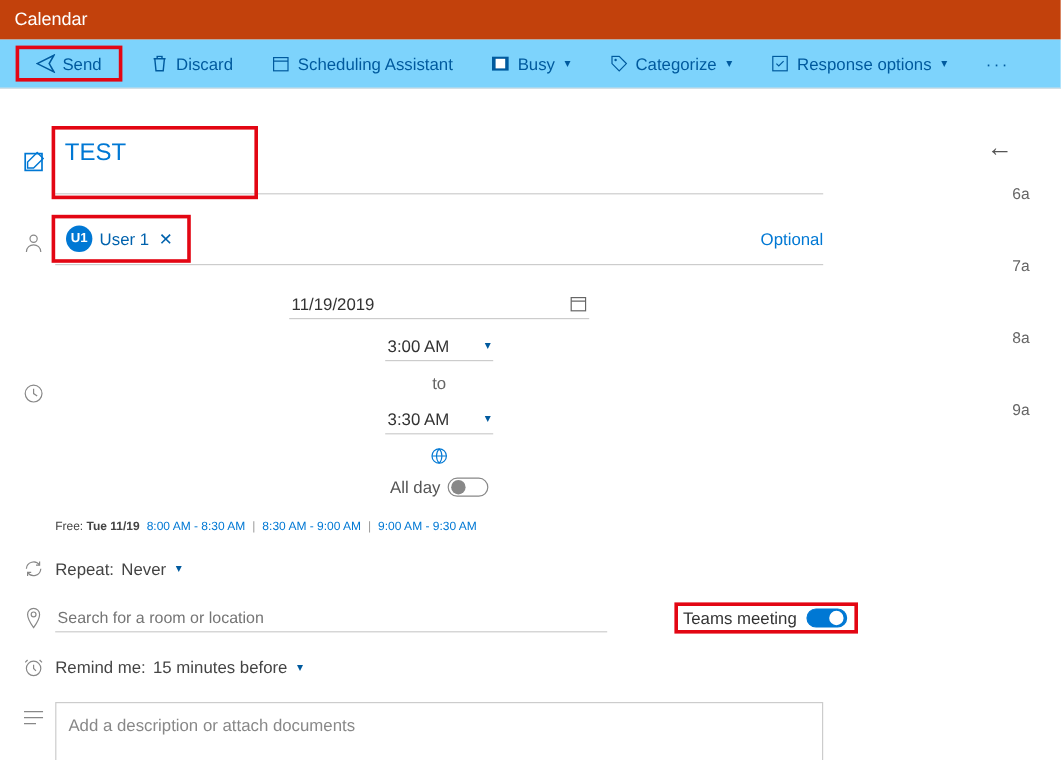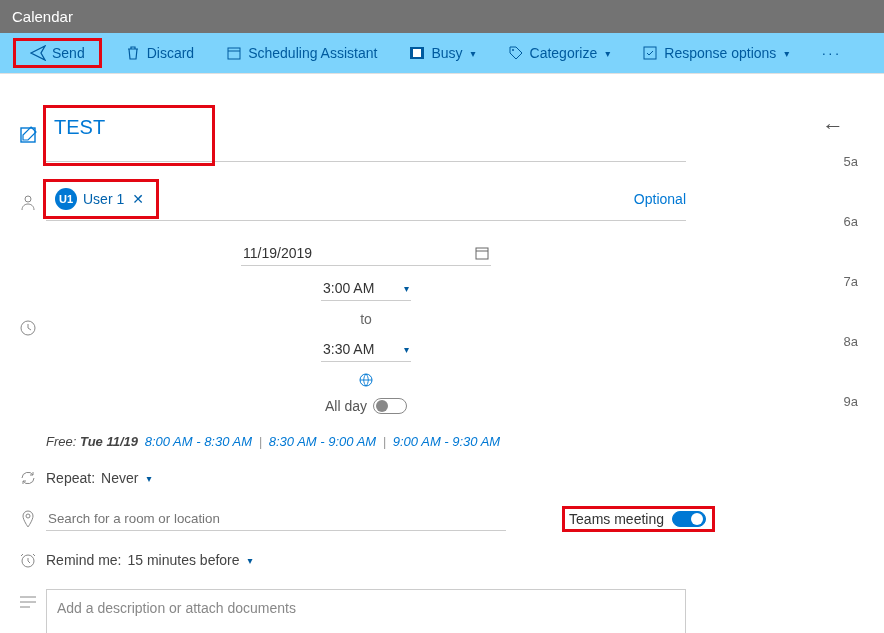--- a/index.html
+++ b/index.html
@@ -1,17 +1,17 @@
 <!DOCTYPE html>
 <html><head>
 <meta charset="utf-8">
 <style>
   * { box-sizing: border-box; font-family: "Segoe UI", Arial, sans-serif; }
   body { margin: 0; background: #fff; font-size: 14px; color: #333; width: 884px; }
-  .titlebar { background: #737373; color: #fff; padding: 8px 12px; font-size: 15px; }
+  .titlebar { background: #c2410c; color: #fff; padding: 8px 12px; font-size: 15px; }
   .toolbar { background: #7dd3fc; border-bottom: 1px solid #e0e0e0; padding: 8px 16px; display: flex; align-items: center; gap: 20px; color: #005a9e; }
   .tbtn { display: inline-flex; align-items: center; gap: 6px; cursor: pointer; font-size: 14px; padding: 4px 6px; }
   .tbtn .ico { width: 16px; height: 16px; display: inline-flex; align-items:center; justify-content:center; }
   .chev { font-size: 10px; color: #005a9e; margin-left: 2px; }
   .more { letter-spacing: 2px; }
   .redbox { outline: 3px solid #e30613; outline-offset: 0px; }
   .content { display: flex; }
   .form { flex: 1; padding: 10px 8px 10px 10px; max-width: 720px; }
   .right { width: 150px; padding-top: 80px; font-size: 13px; color: #555; position: relative; }
   .time-mark { height: 60px; text-align: right; padding-right: 12px; color: #666; }
@@ -27,21 +27,21 @@
   .date-row { width: 640px; display: flex; align-items: center; gap: 10px; flex-direction: column; }
   .field { border-bottom: 1px solid #ccc; padding: 4px 2px; display: flex; align-items: center; justify-content: space-between; }
   .date-field { width: 250px; }
   .time-field { width: 90px; }
   .to-txt { color: #666; }
   .allday { display: flex; align-items: center; gap: 6px; color: #555; }
   .toggle { width: 34px; height: 16px; border-radius: 9px; border: 1px solid #888; position: relative; background: #fff; }
   .toggle .knob { width: 12px; height: 12px; border-radius: 50%; background: #888; position: absolute; top: 1px; left: 2px; }
   .toggle.on { background: #0078d4; border-color: #0078d4; }
   .toggle.on .knob { background: #fff; left: auto; right: 2px; }
-  .free-line { width: 640px; color: #444; font-size: 13px; margin-left: 36px; margin-top: 6px; margin-bottom: 6px; font-style: italic; }
+  .free-line { width: 640px; color: #444; font-size: 10px; margin-left: 36px; margin-top: 6px; margin-bottom: 6px; }
   .free-line a { color: #0078d4; text-decoration: none; margin: 0 3px; }
   .free-line .sep { color: #999; }
   .repeat { display: flex; align-items: center; gap: 6px; color: #444; }
   .loc-row .body-col { display: flex; align-items: center; width: 640px; justify-content: space-between; }
   .loc-input { border: none; border-bottom: 1px solid #ccc; outline: none; flex: 0 0 460px; padding: 4px 2px; color: #666; }
   .teams-wrap { display: flex; align-items: center; gap: 8px; padding: 2px 6px 2px 4px; }
   .reminder { color: #444; display: flex; align-items: center; gap: 6px; }
   .desc-box { width: 640px; border: 1px solid #ccc; min-height: 100px; padding: 10px; color: #666; display: flex; flex-direction: column; justify-content: space-between; gap: 12px; }
   .desc-tools { display: flex; gap: 18px; align-items: center; color: #666; font-size: 16px; }
   .back-arrow { position: absolute; right: 40px; top: 36px; font-size: 22px; color: #555; cursor: pointer; }
@@ -286,19 +286,18 @@
               <span style="color:#d63b3b;">A</span><span style="color:#3b8fd6;font-size:10px;">◢</span>
             </span>
           </div>
         </div>
       </div>
     </div>
 
   </div>
 
   <div class="right">
-    <div class="time-mark">5a</div>
     <div class="time-mark" style="position:relative;">6a</div>
     <div class="time-mark">7a</div>
     <div class="time-mark">8a</div>
     <div class="time-mark">9a</div>
   </div>
 </div>
 
 </body></html>

